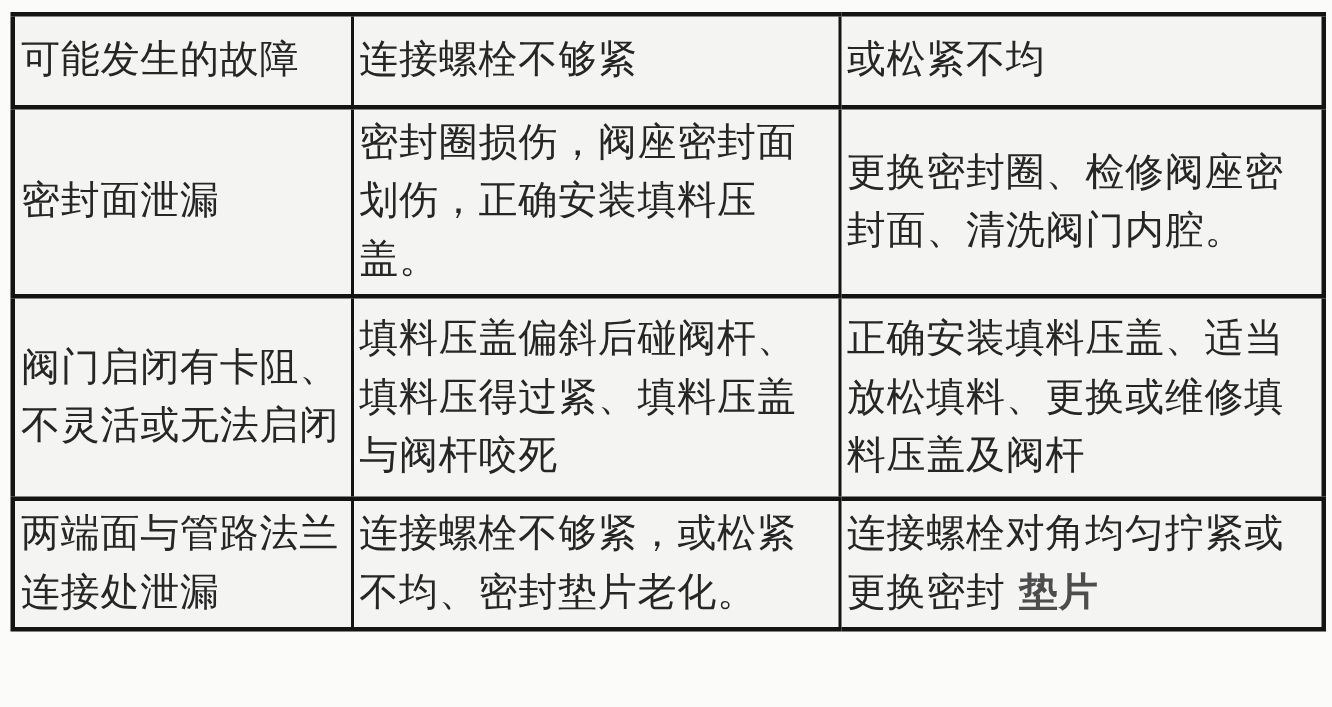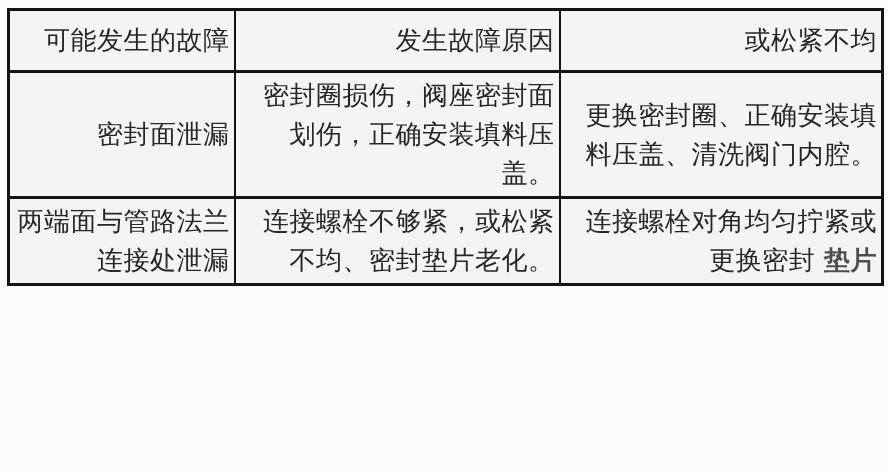--- a/index.html
+++ b/index.html
@@ -24,21 +24,21 @@
     border: 3px solid var(--border-c, #141414);
   }
   col.c1 { width: 226px; }
   col.c2 { width: 325px; }
   col.c3 { width: 323px; }
   th, td {
     border-left: 2px solid var(--border-c, #141414);
     border-right: 2px solid var(--border-c, #141414);
     border-top: 3px solid var(--border-c, #141414);
     border-bottom: 3px solid var(--border-c, #141414);
-    text-align: right;
+    text-align: left;
     vertical-align: middle;
     color: var(--text-c, #262626);
     font-size: 26px;
     font-weight: 400;
     line-height: 1.5;
     padding: 3px 4px;
     letter-spacing: 0.5px;
   }
   tr.hdr th   { height: 53px; font-weight: 400; }
   tr.row-1 td { height: 84px; }
@@ -57,29 +57,34 @@
 <div class="table-wrap">
   <table class="fault-table">
     <colgroup>
       <col class="c1">
       <col class="c2">
       <col class="c3">
     </colgroup>
     <thead>
       <tr class="hdr">
         <th>可能发生的故障</th>
-        <th>发生故障原因</th>
+        <th>连接螺栓不够紧</th>
         <th>或松紧不均</th>
       </tr>
     </thead>
     <tbody>
       <tr class="row-1">
         <td>密封面泄漏</td>
         <td>密封圈损伤，阀座密封面划伤，正确安装填料压盖。</td>
-        <td>更换密封圈、正确安装填料压盖、清洗阀门内腔。</td>
+        <td>更换密封圈、检修阀座密封面、清洗阀门内腔。</td>
+      </tr>
+      <tr class="row-3">
+        <td>阀门启闭有卡阻、不灵活或无法启闭</td>
+        <td>填料压盖偏斜后碰阀杆、填料压得过紧、填料压盖与阀杆咬死</td>
+        <td>正确安装填料压盖、适当放松填料、更换或维修填料压盖及阀杆</td>
       </tr>
       <tr class="row-4">
         <td>两端面与管路法兰连接处泄漏</td>
         <td>连接螺栓不够紧，或松紧不均、密封垫片老化。</td>
         <td><span>连接螺栓对角均匀拧紧或更换密封 </span><span class="keyword">垫片</span></td>
       </tr>
     </tbody>
   </table>
 </div>
 

